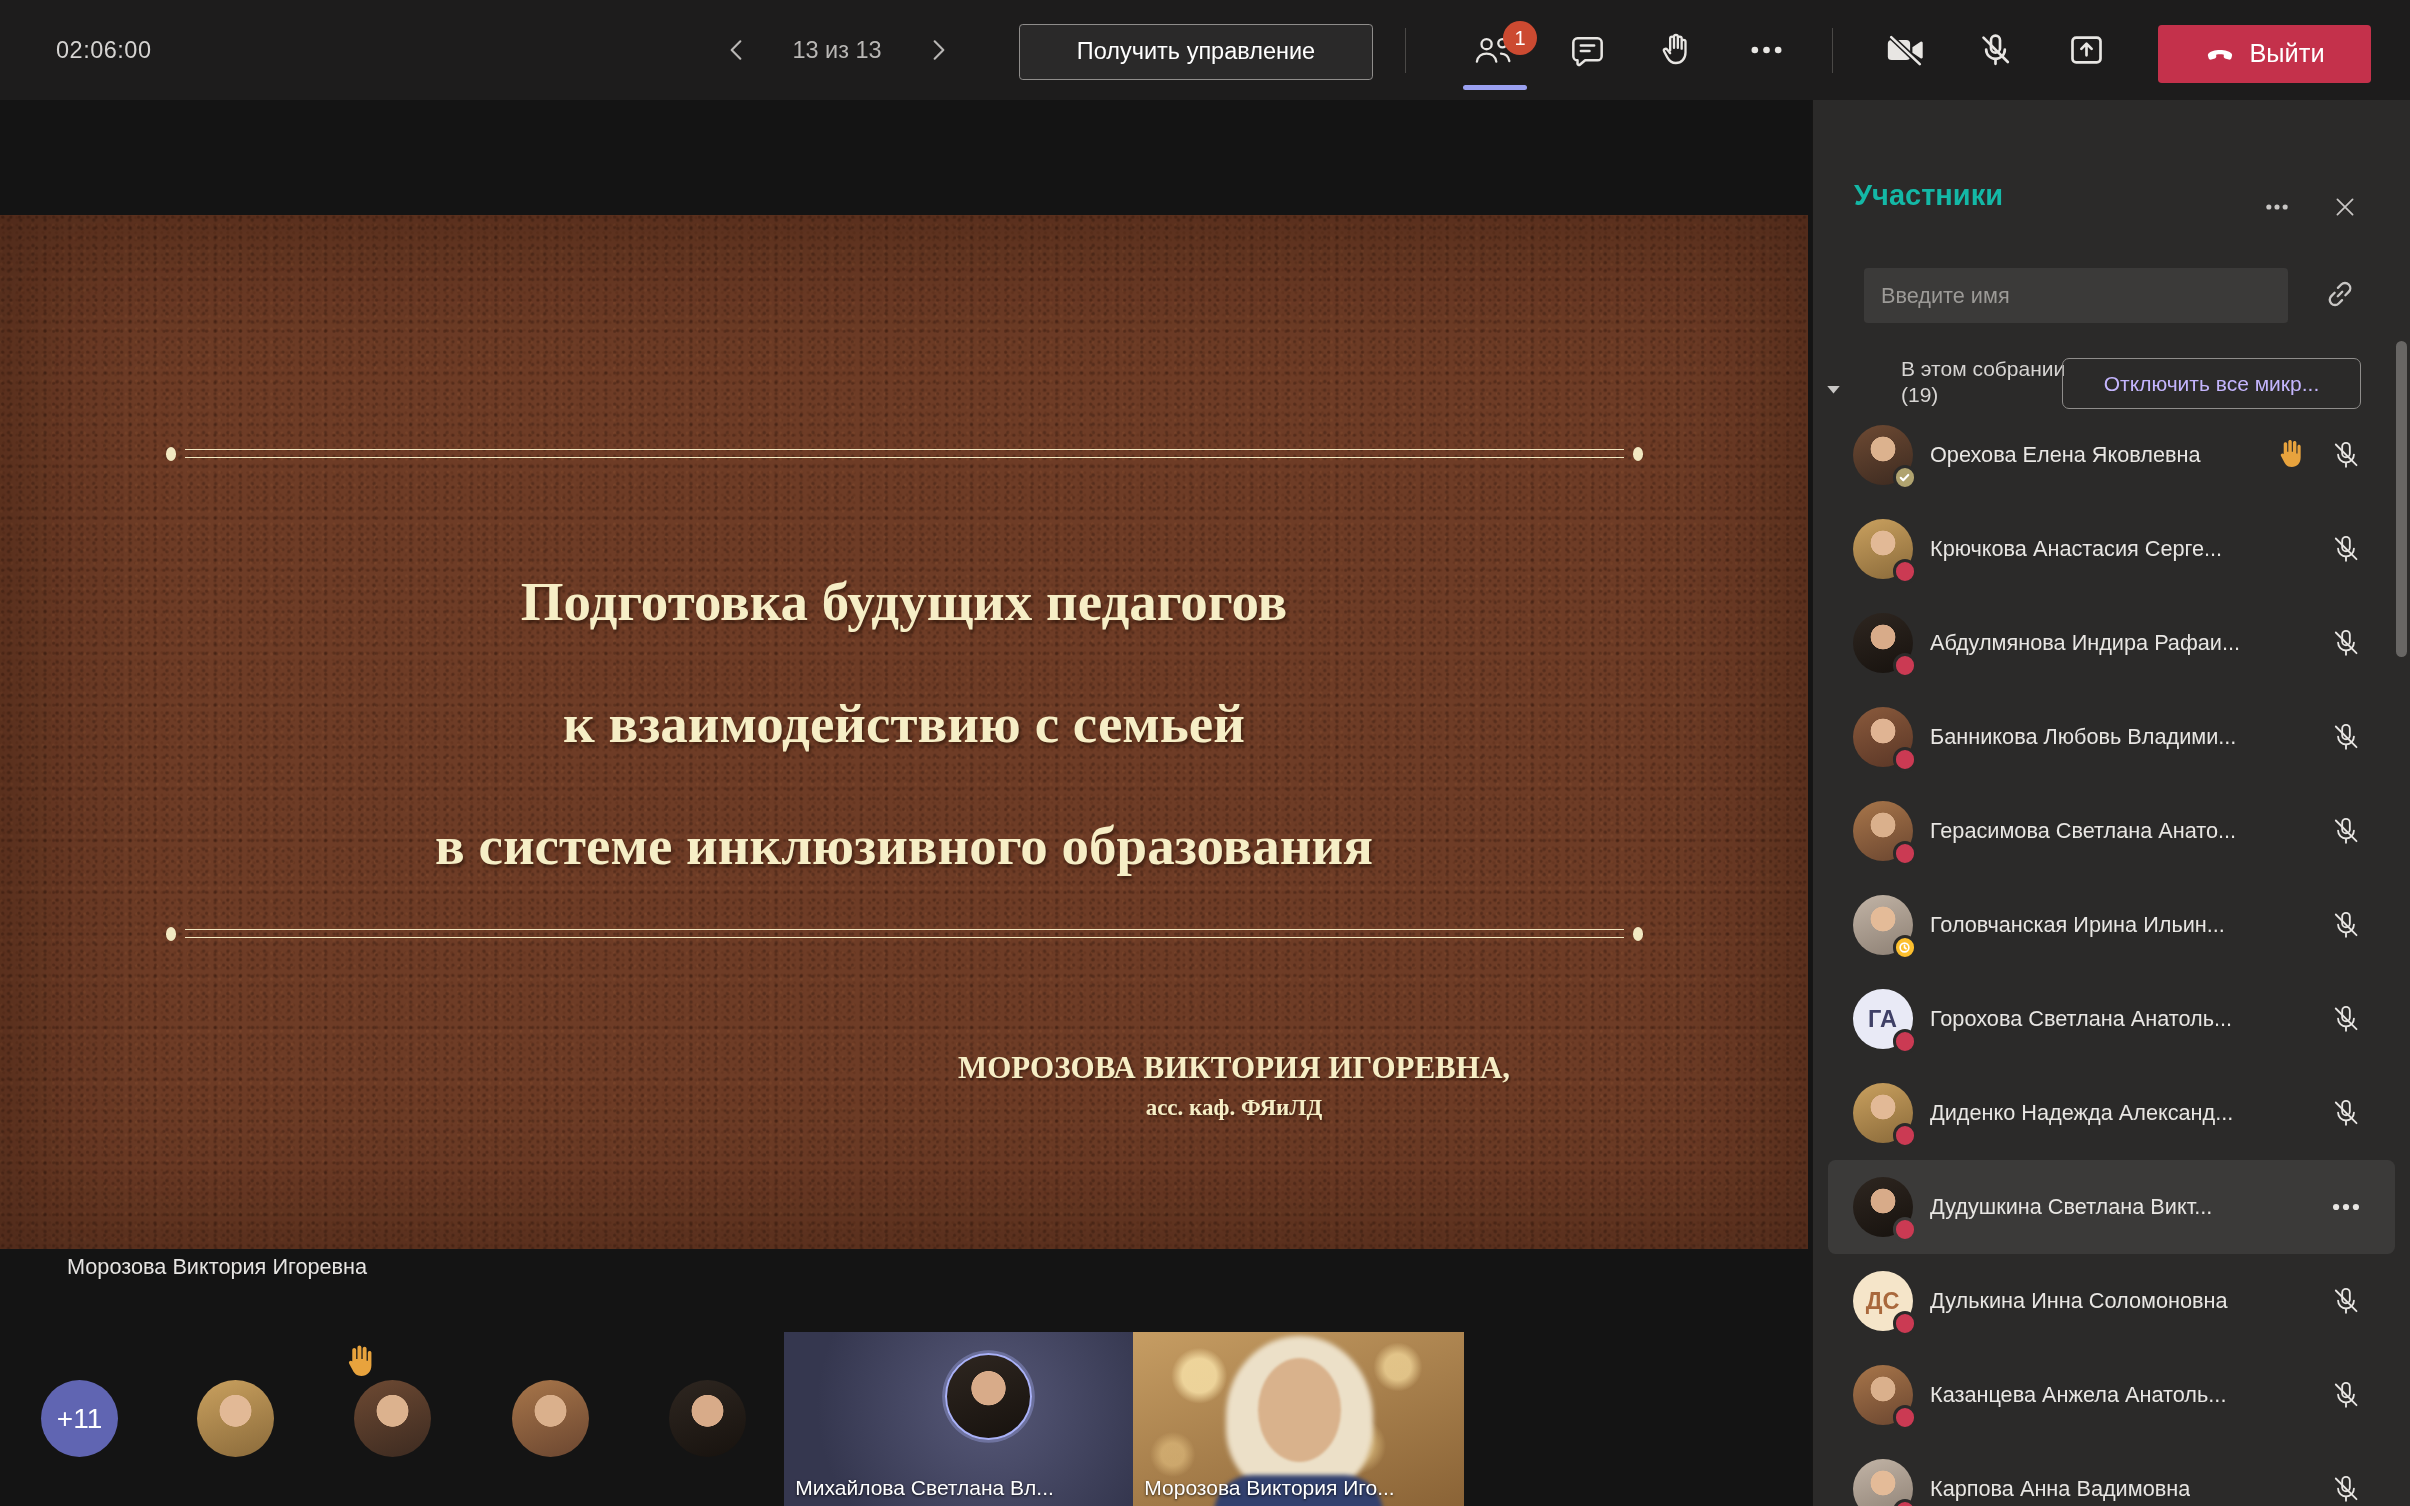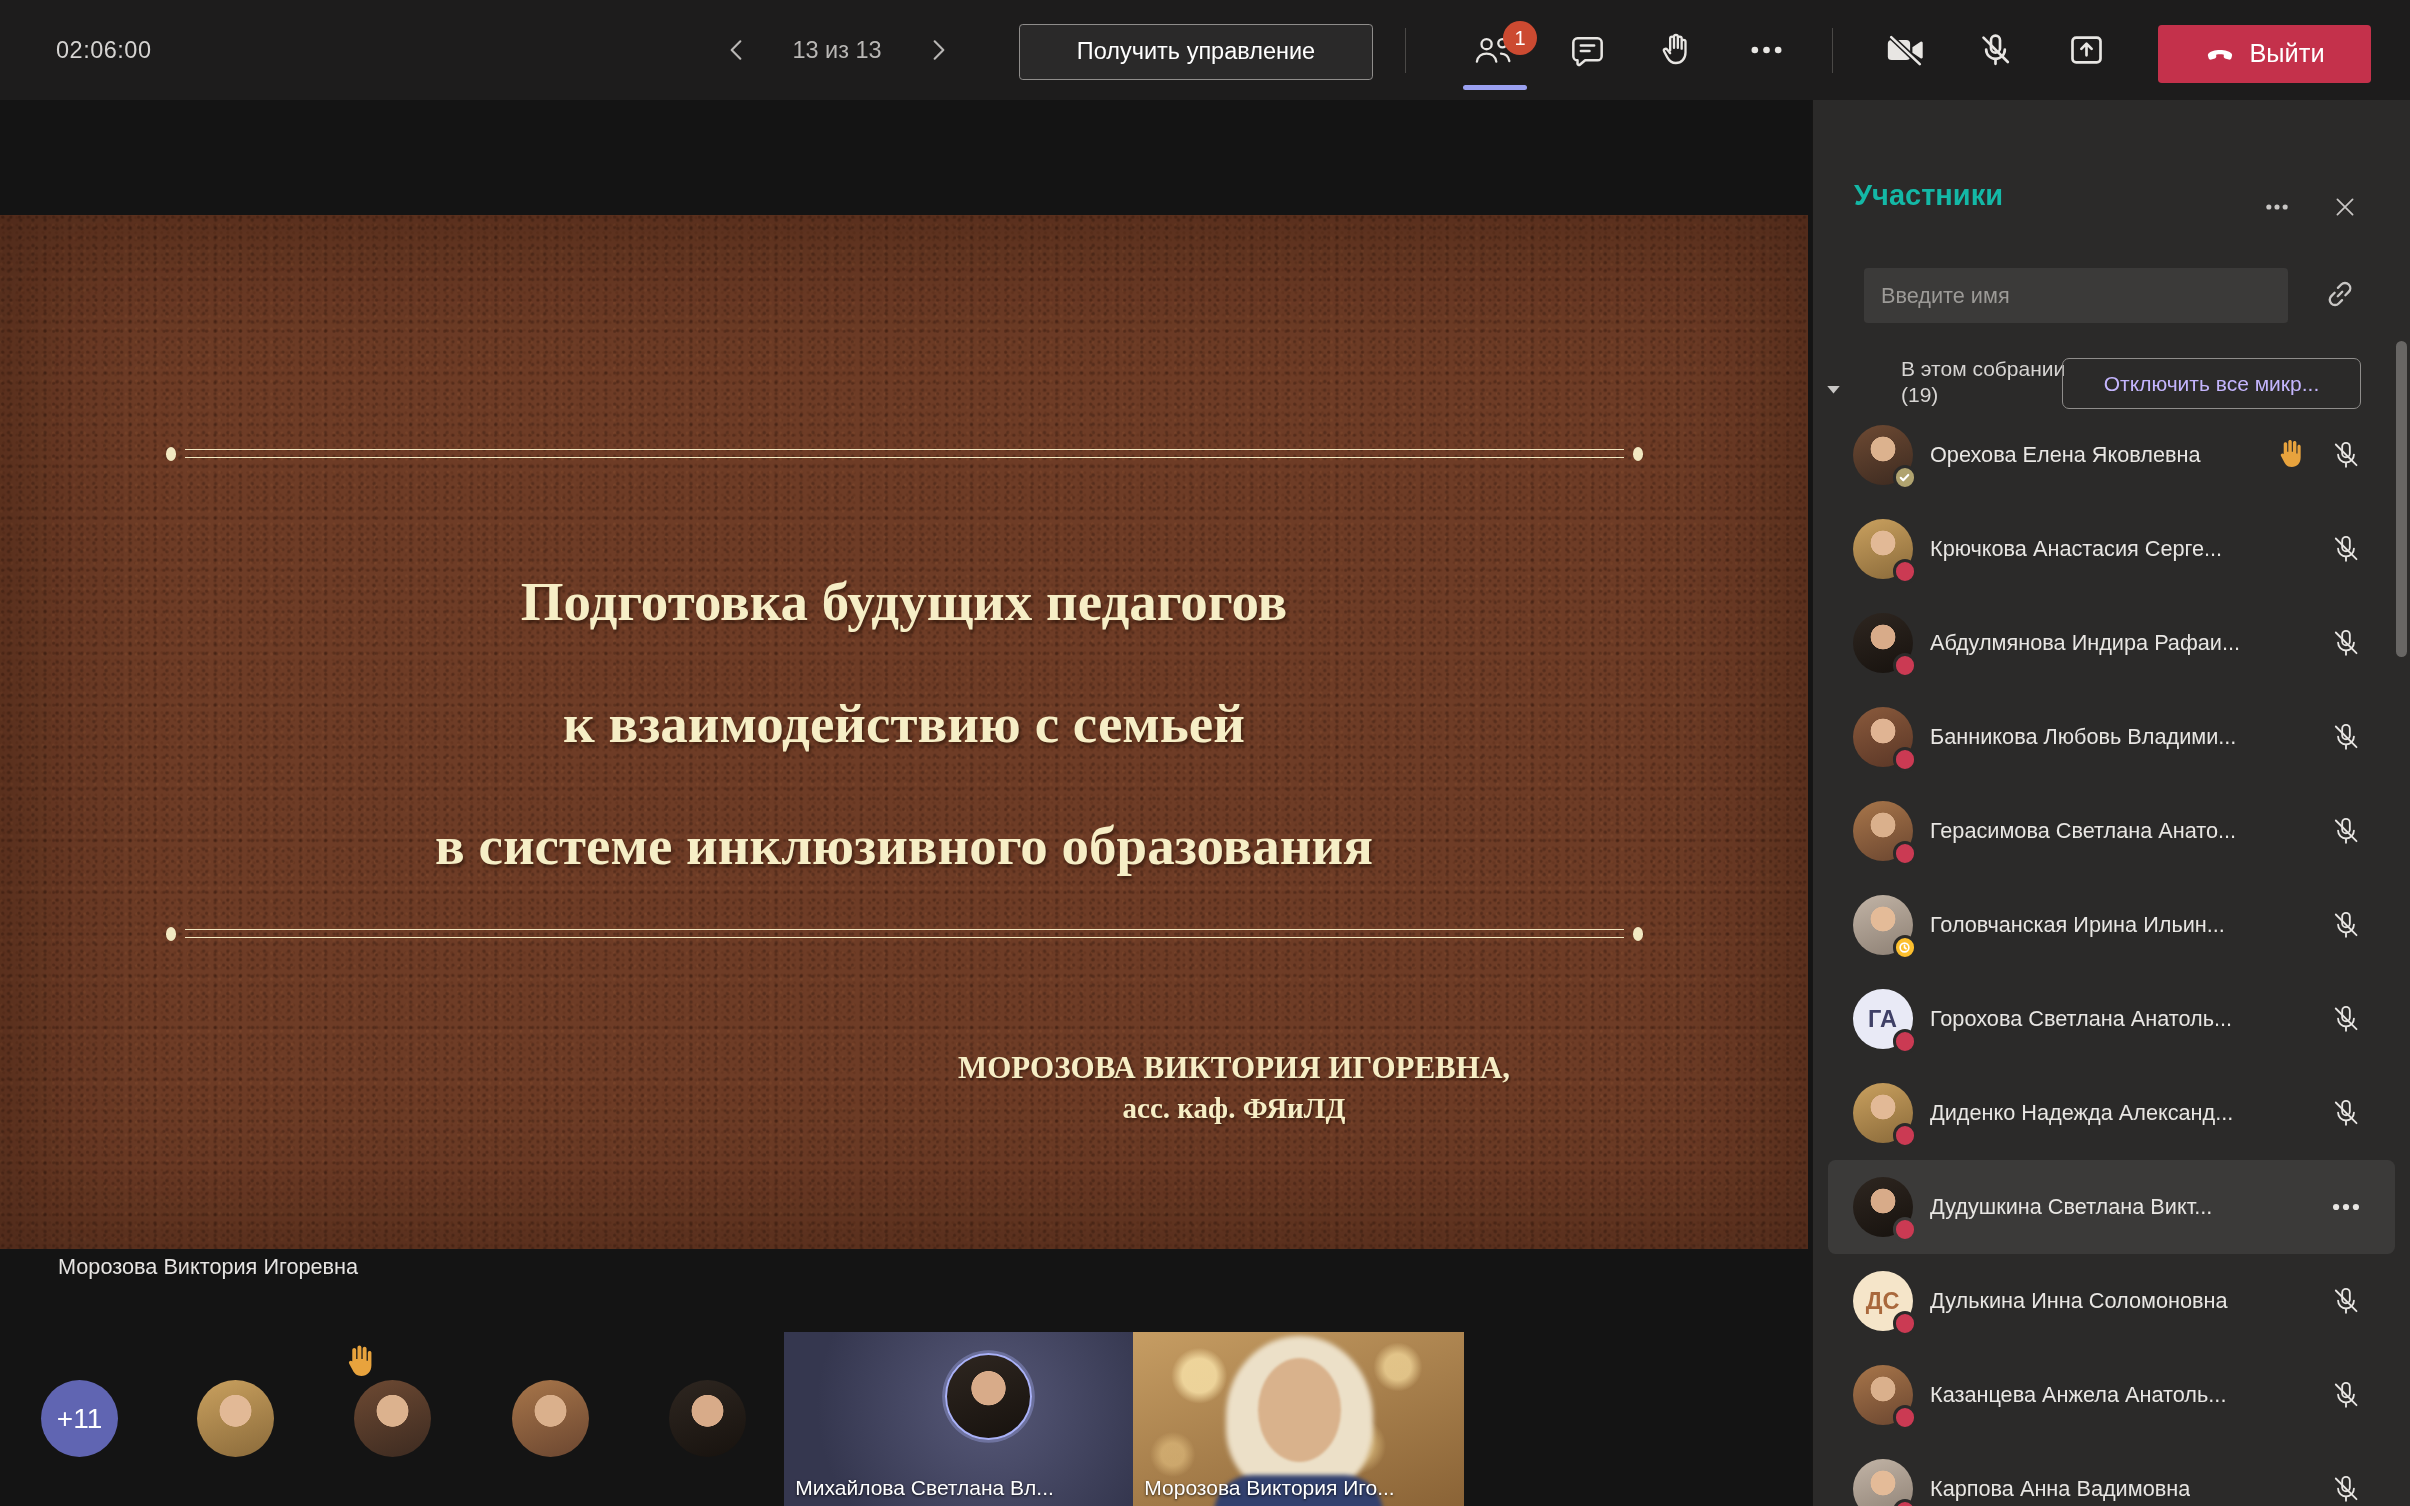--- a/index.html
+++ b/index.html
@@ -56,24 +56,24 @@
     border-radius:50%;background:#f2e9c2;}
   .rule::before{left:-19px;} .rule::after{right:-19px;}
   .rule-top{top:234px;} .rule-bottom{top:714px;}
   .slide-title{position:absolute;left:0;top:326px;width:100%;text-align:center;
     font-family:"Liberation Serif","DejaVu Serif",serif;font-weight:700;font-size:55px;
     line-height:122px;color:var(--c-slide_text,#f6eec6);text-shadow:1.9px 2.8px 2.8px rgba(40,18,8,.55);}
   .slide-author{position:absolute;left:876px;top:832px;width:716px;text-align:center;
     font-family:"Liberation Serif","DejaVu Serif",serif;font-weight:700;
     color:var(--c-slide_text,#f6eec6);text-shadow:1.9px 1.9px 1.9px rgba(40,18,8,.5);}
   .slide-author .a1{font-size:31px;line-height:41px;}
-  .slide-author .a2{font-size:29px;line-height:40px;}
-
-  
-  .presenter{position:absolute;left:58px;top:1154px;color:#e6e4e2;font-size:21.7px;}
+  .slide-author .a2{font-size:23px;line-height:40px;}
+
+  
+  .presenter{position:absolute;left:67px;top:1154px;color:#e6e4e2;font-size:21.7px;}
   .ovf{position:absolute;left:41px;top:1280px;width:77px;height:77px;border-radius:50%;
     background:#6065b2;color:#fff;font-size:28px;display:flex;align-items:center;justify-content:center;cursor:pointer;}
   .sav{position:absolute;top:1280px;width:77px;height:77px;border-radius:50%;cursor:pointer;}
   .sav1{left:197px;} .sav2{left:354px;} .sav3{left:512px;} .sav4{left:669px;}
   .strip-hand{position:absolute;left:339px;top:1241px;width:43px;height:43px;z-index:3;}
   .strip-hand svg{width:43px;height:43px;}
 
   
   .tone0{background:radial-gradient(circle at 50% 40%, #dcb28e 0 26%, transparent 27%),linear-gradient(160deg,#6e4a33,#3c2a20);}
   .tone1{background:radial-gradient(circle at 50% 40%, #e2b996 0 26%, transparent 27%),linear-gradient(160deg,#caa15f,#8a6a3a);}

